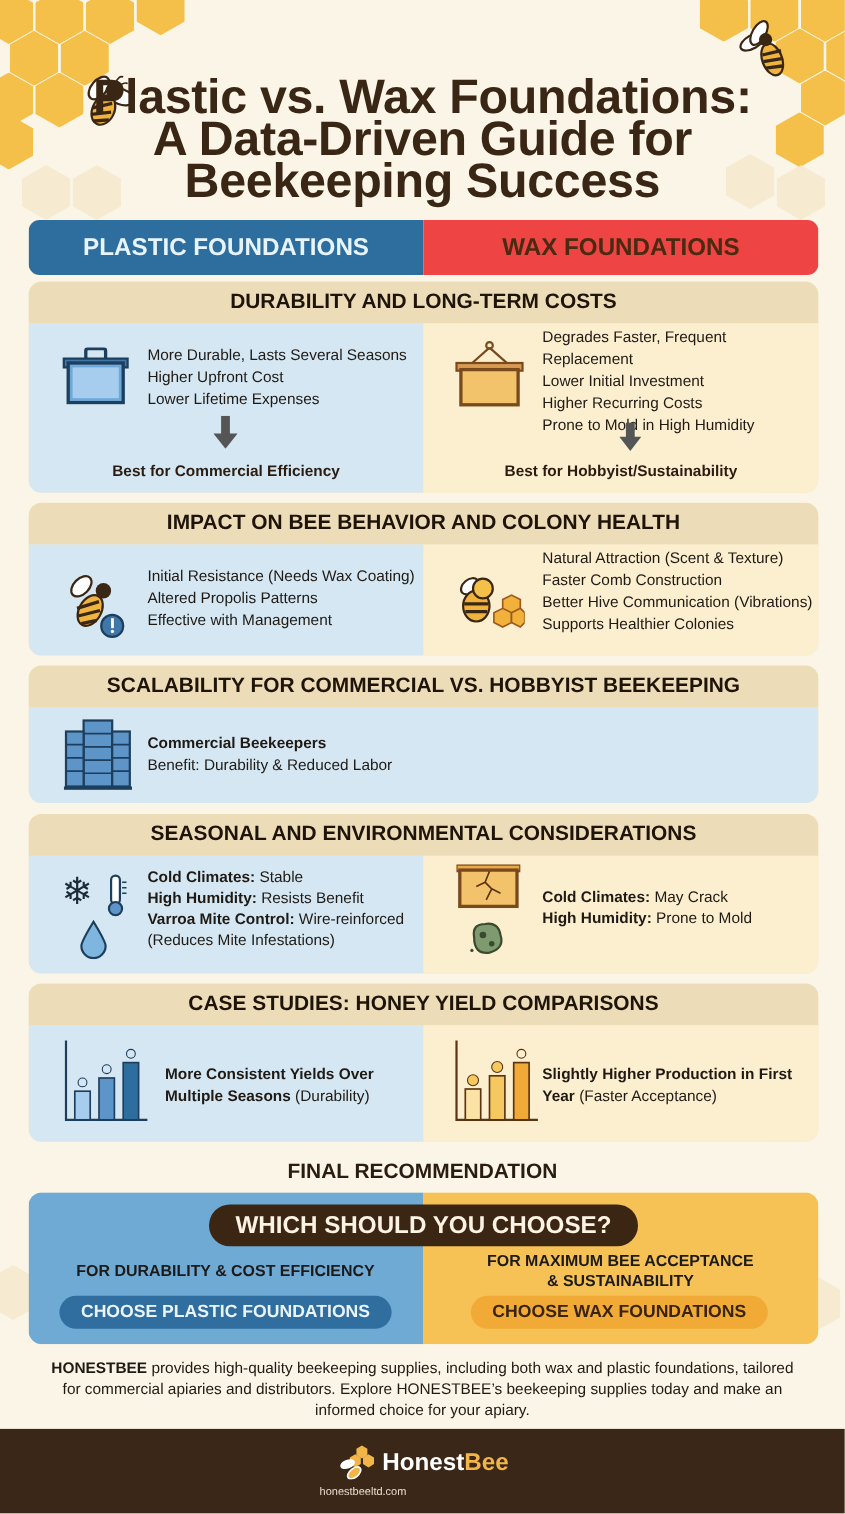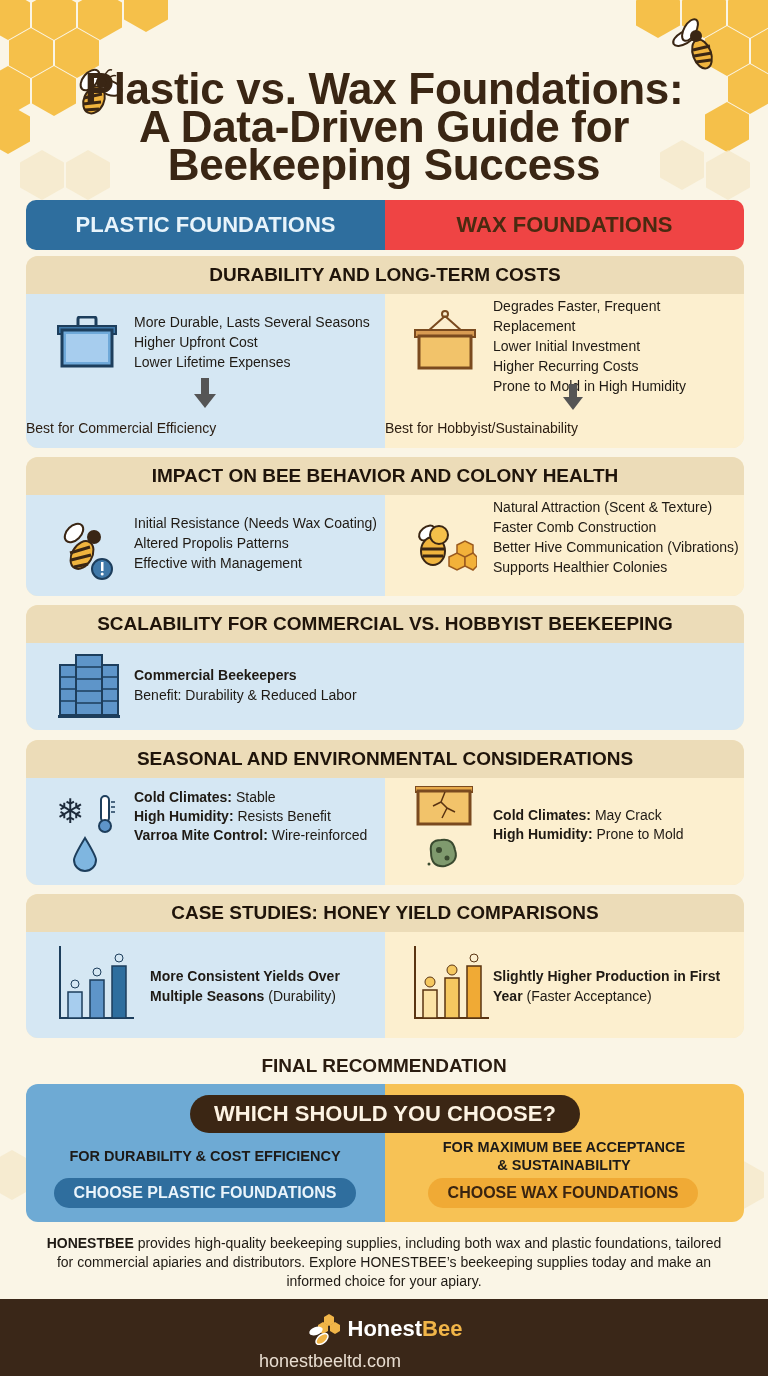--- a/index.html
+++ b/index.html
@@ -16,35 +16,35 @@
 .colhead .r{background:#ef4444;color:#4a2a10}
 .sec{position:absolute;left:26px;width:718px;border-radius:12px;overflow:hidden;background:#f7e8c8}
 .sec .hd{height:38px;background:#ecdcb8;display:flex;align-items:center;justify-content:center;font-weight:700;font-size:19px;color:#1f140a}
 .sec .bd{display:flex}
 .sec .cl,.sec .cr{flex:1;position:relative}
 .sec .cl{background:#d5e7f3}
 .sec .cr{background:#fcefcf}
 .lines{position:absolute;font-size:14px;line-height:20px;color:#1f1a14}
 .lines b{font-weight:700}
 .ico{position:absolute}
-.best{position:absolute;font-weight:400;font-size:14px;width:100%;}
+.best{position:absolute;font-weight:700;font-size:14px;width:100%;text-align:center}
 .final-title{position:absolute;top:1055px;width:768px;text-align:center;font-weight:700;font-size:19px}
 .final{position:absolute;top:1084px;left:26px;width:718px;height:138px;border-radius:12px;overflow:hidden;display:flex}
 .final .fl{flex:1;background:#6eaad4;position:relative}
 .final .fr{flex:1;background:#f7c255;position:relative}
 .choose-pill{position:absolute;top:1095px;left:190px;width:390px;height:38px;border-radius:19px;background:#3b2614;color:#fdf3e3;font-weight:700;font-size:22px;display:flex;align-items:center;justify-content:center}
 .for{position:absolute;font-weight:700;font-size:14.5px;text-align:center;color:#1d1a18;line-height:18px}
 .btn{position:absolute;height:30px;border-radius:15px;font-weight:700;font-size:16px;display:flex;align-items:center;justify-content:center}
 .btn.pl{background:#2f6e9e;color:#eaf4fb}
 .btn.wx{background:#f0aa35;color:#3a2410}
 .blurb{position:absolute;top:1234px;left:40px;width:688px;text-align:center;font-size:14px;line-height:19px;color:#1f1a14}
 .footer{position:absolute;top:1299px;left:0;width:768px;height:77px;background:#3a2718}
 .brand{position:absolute;top:1313px;left:0;width:768px;display:flex;justify-content:center;align-items:center;font-weight:700;font-size:22px;color:#fff}
 .brand .b2{color:#f1b548}
-.url{position:absolute;top:1351px;width:660px;text-align:center;font-size:18px;color:#e8ddd0}
+.url{position:absolute;top:1351px;width:660px;text-align:center;font-size:10px;color:#e8ddd0}
 </style>
 </head>
 <body>
 
 <div class="hex-bg">
   <div class="hex g" style="left:-14px;top:-10px"></div>
   <div class="hex g" style="left:32px;top:-10px"></div>
   <div class="hex g" style="left:78px;top:-10px"></div>
   <div class="hex g" style="left:124px;top:-18px"></div>
   <div class="hex g" style="left:9px;top:28px"></div>
@@ -205,20 +205,21 @@
           <circle cx="9" cy="32" r="6" fill="#5e95c9" stroke="#1d3e5c" stroke-width="2"></circle>
           <path d="M15 8H19M15 13H19M15 18H19" stroke="#1d3e5c" stroke-width="1.5"></path>
         </svg>
       <svg class="ico" style="left:46px;top:58px" width="26" height="36" viewBox="0 0 26 36">
           <path d="M13 2 Q24 20 24 24 A11 11 0 0 1 2 24 Q2 20 13 2Z" fill="#7fb6e0" stroke="#1d3e5c" stroke-width="2"></path>
         </svg>
       <div class="lines" style="left:108px;top:10px;line-height:19px">
         <div><b>Cold Climates:</b><span> Stable</span></div>
         <div><b>High Humidity:</b><span> Resists Benefit</span></div>
         <div><b>Varroa Mite Control:</b><span> Wire-reinforced</span></div>
+        <div>(Reduces Mite Infestations)</div>
       </div>
     </div>
     <div class="cr">
       <svg class="ico" style="left:30px;top:8px" width="58" height="40" viewBox="0 0 58 40">
           <rect x="0" y="0" width="58" height="6" fill="#e7a94a" stroke="#7a4a1f" stroke-width="2"></rect>
           <rect x="3" y="5" width="52" height="33" fill="#f2c36a" stroke="#7a4a1f" stroke-width="3"></rect>
           <path d="M30 6 L26 16 L32 22 L27 32 M26 16 L18 20 M32 22 L40 26" stroke="#5a3412" stroke-width="1.5" fill="none"></path>
         </svg>
       <svg class="ico" style="left:40px;top:58px" width="36" height="34" viewBox="0 0 36 34">
           <path d="M6 16 Q4 4 16 4 Q28 2 30 14 Q34 26 20 30 Q6 32 6 16Z" fill="#7f9a6e" stroke="#3a4a30" stroke-width="2"></path>

